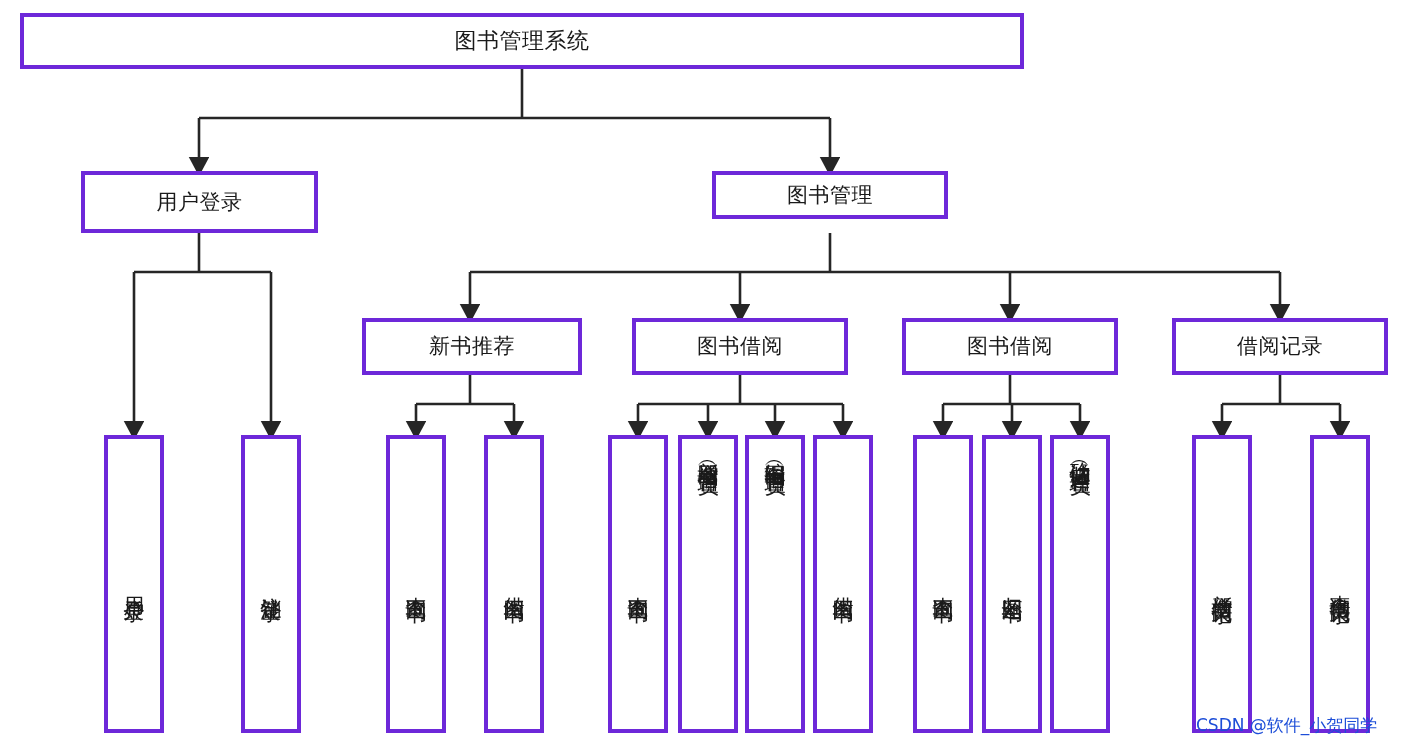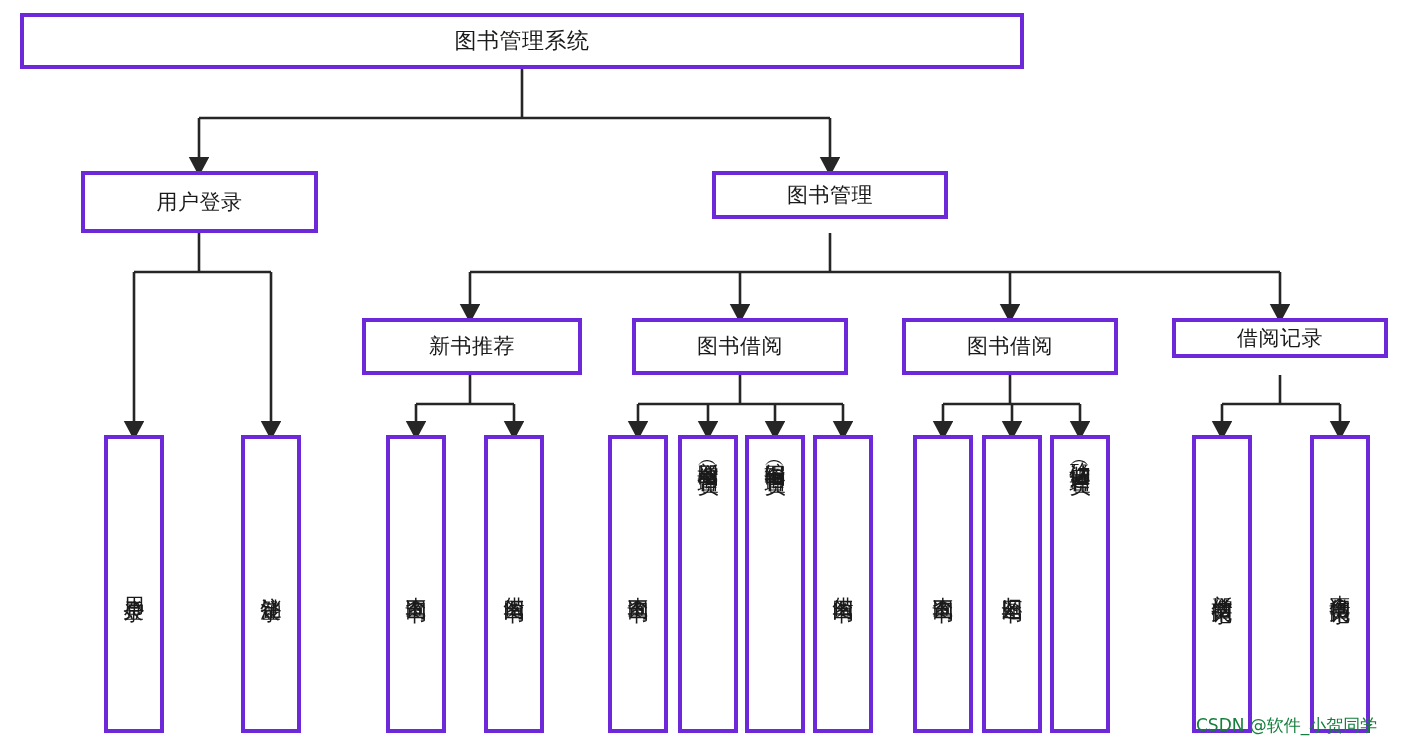--- a/index.html
+++ b/index.html
@@ -67,21 +67,21 @@
   }
   .node.vertical.center-text {
     align-items: center;
     padding-top: 0;
   }
   .watermark {
     position: absolute;
     left: 1196px;
     top: 714px;
     font-size: 17px;
-    color: #15803d;
+    color: #1d4ed8;
     white-space: nowrap;
     z-index: 5;
     font-family: "DejaVu Sans", "Liberation Sans", sans-serif;
   }
 </style>
 </head>
 <body>
 
 <div id="diagram-root">
 
@@ -151,21 +151,21 @@
 
   <div class="node horizontal" style="left: 362px; top: 318px; width: 220px; height: 57px;">
     <span class="node-label">新书推荐</span>
   </div>
   <div class="node horizontal" style="left: 632px; top: 318px; width: 216px; height: 57px;">
     <span class="node-label">图书借阅</span>
   </div>
   <div class="node horizontal" style="left: 902px; top: 318px; width: 216px; height: 57px;">
     <span class="node-label">图书借阅</span>
   </div>
-  <div class="node horizontal" style="left: 1172px; top: 318px; width: 216px; height: 40px;">
+  <div class="node horizontal" style="left: 1172px; top: 318px; width: 216px; height: 57px;">
     <span class="node-label">借阅记录</span>
   </div>
 
   <div class="node vertical center-text" style="left: 104px; top: 435px; width: 60px; height: 298px;">
     <span class="node-label">用户登录</span>
   </div>
   <div class="node vertical center-text" style="left: 241px; top: 435px; width: 60px; height: 298px;">
     <span class="node-label">注销登录</span>
   </div>
   <div class="node vertical center-text" style="left: 386px; top: 435px; width: 60px; height: 298px;">

